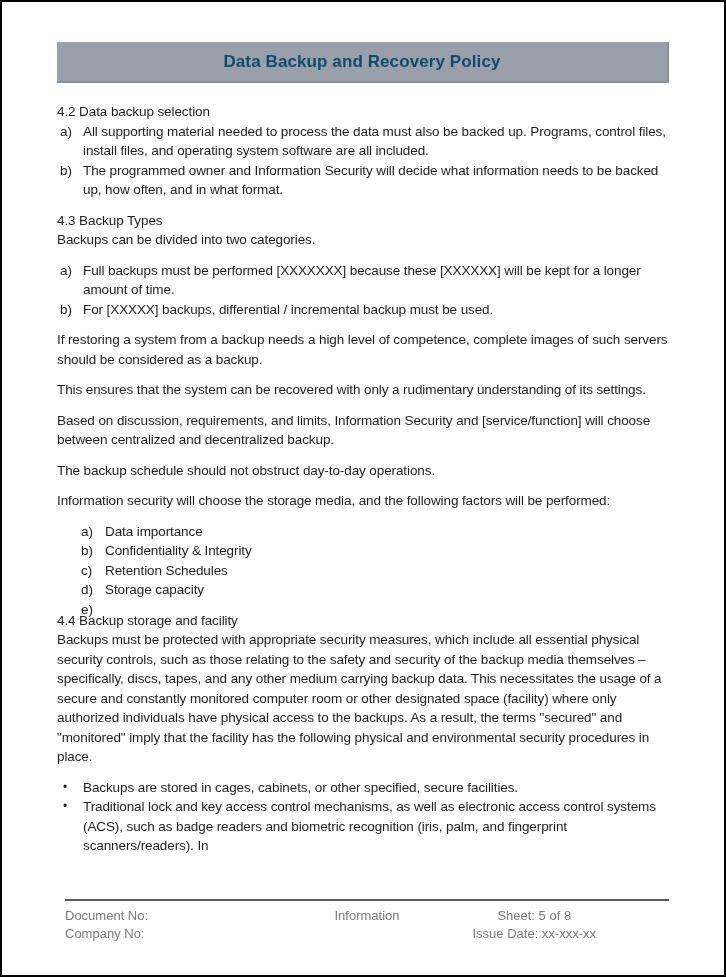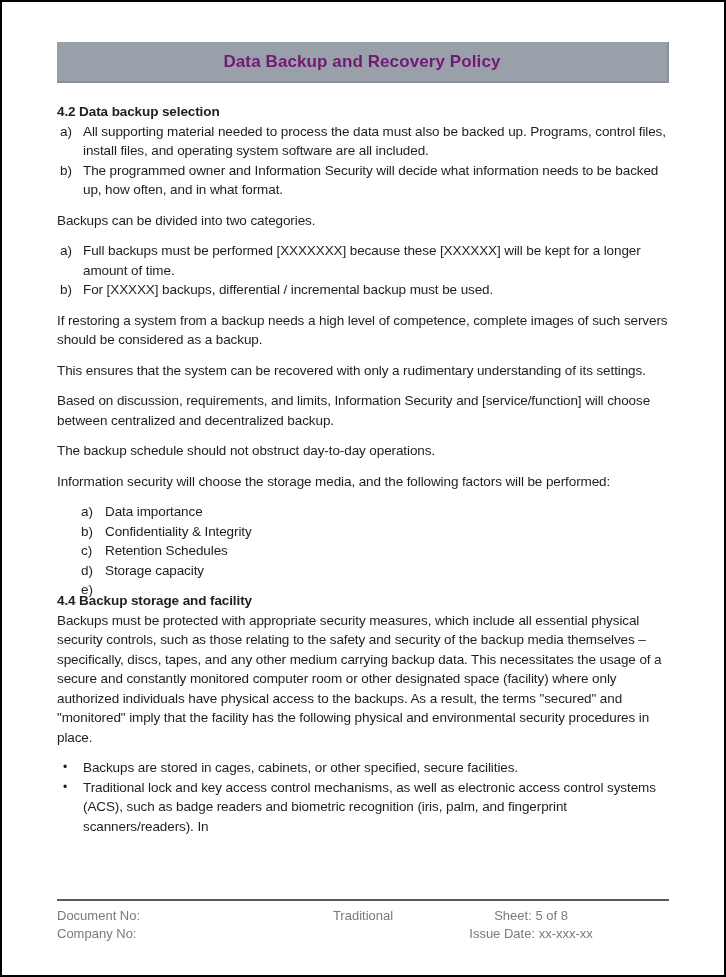--- a/index.html
+++ b/index.html
@@ -23,36 +23,36 @@
     height: 41px;
     background: #9aa0a9;
     border-bottom: 2px solid #8b919a;
     border-right: 2px solid #8b919a;
     display: flex;
     align-items: center;
     justify-content: center;
     margin-bottom: 19px;
   }
   .title-bar .title-text {
-    color: #701a75;
+    color: #0c4a6e;
     font-size: 17px;
     font-weight: 700;
     letter-spacing: 0.1px;
   }
 
   .body-text {
     color: #1e1e1e;
     font-size: 13.5px;
     line-height: 19.5px;
     letter-spacing: -0.1px;
   }
 
   .h {
     font-size: 13.5px;
-    font-weight: 700;
+    font-weight: 400;
     line-height: 19.5px;
   }
 
   .para { margin: 0 0 11px 0; }
 
   .llist { margin: 0 0 11px 0; }
   .li {
     position: relative;
     padding-left: 26px;
   }
@@ -71,21 +71,21 @@
     padding-left: 26px;
   }
   .bli .bullet {
     position: absolute;
     left: 6px;
     font-size: 12px;
   }
 
   .footer {
     position: absolute;
-    left: 55px;
+    left: 63px;
     right: 55px;
     bottom: 33px;
     border-top: 2px solid #595959;
     padding-top: 6px;
     display: grid;
     grid-template-columns: 1fr auto 1fr;
     color: #7a7a7a;
     font-size: 13px;
     line-height: 17.5px;
   }
@@ -111,20 +111,21 @@
           <span>All supporting material needed to process the data must also be backed up. Programs, control files, install files, and operating system software are all included.</span>
         </div>
         <div class="li">
           <span class="marker">b)</span>
           <span>The programmed owner and Information Security will decide what information needs to be backed up, how often, and in what format.</span>
         </div>
       </div>
     </div>
 
     <div>
+      <div class="h">4.3 Backup Types</div>
       <p class="para">Backups can be divided into two categories.</p>
       <div class="llist">
         <div class="li">
           <span class="marker">a)</span>
           <span>Full backups must be performed [XXXXXXX] because these [XXXXXX] will be kept for a longer amount of time.</span>
         </div>
         <div class="li">
           <span class="marker">b)</span>
           <span>For [XXXXX] backups, differential / incremental backup must be used.</span>
         </div>
@@ -173,20 +174,20 @@
     </div>
 
   </div>
 
   <div class="footer">
     <div class="col-left">
       <div>Document No:</div>
       <div>Company No:</div>
     </div>
     <div class="col-center">
-      <div>Traditional</div>
+      <div>Information</div>
     </div>
     <div class="col-right">
       <div>Sheet: 5 of 8</div>
       <div>Issue Date: xx-xxx-xx</div>
     </div>
   </div>
 </div>
 
 </body></html>

